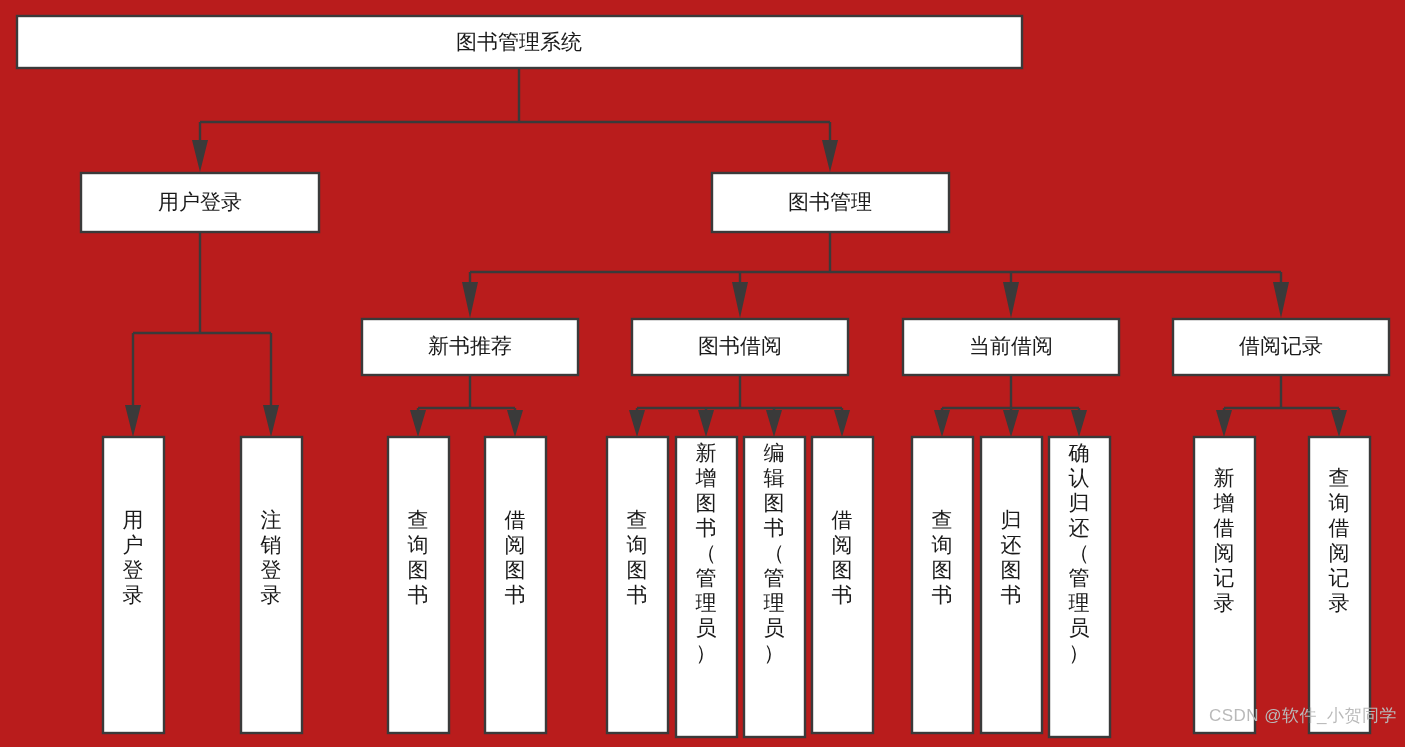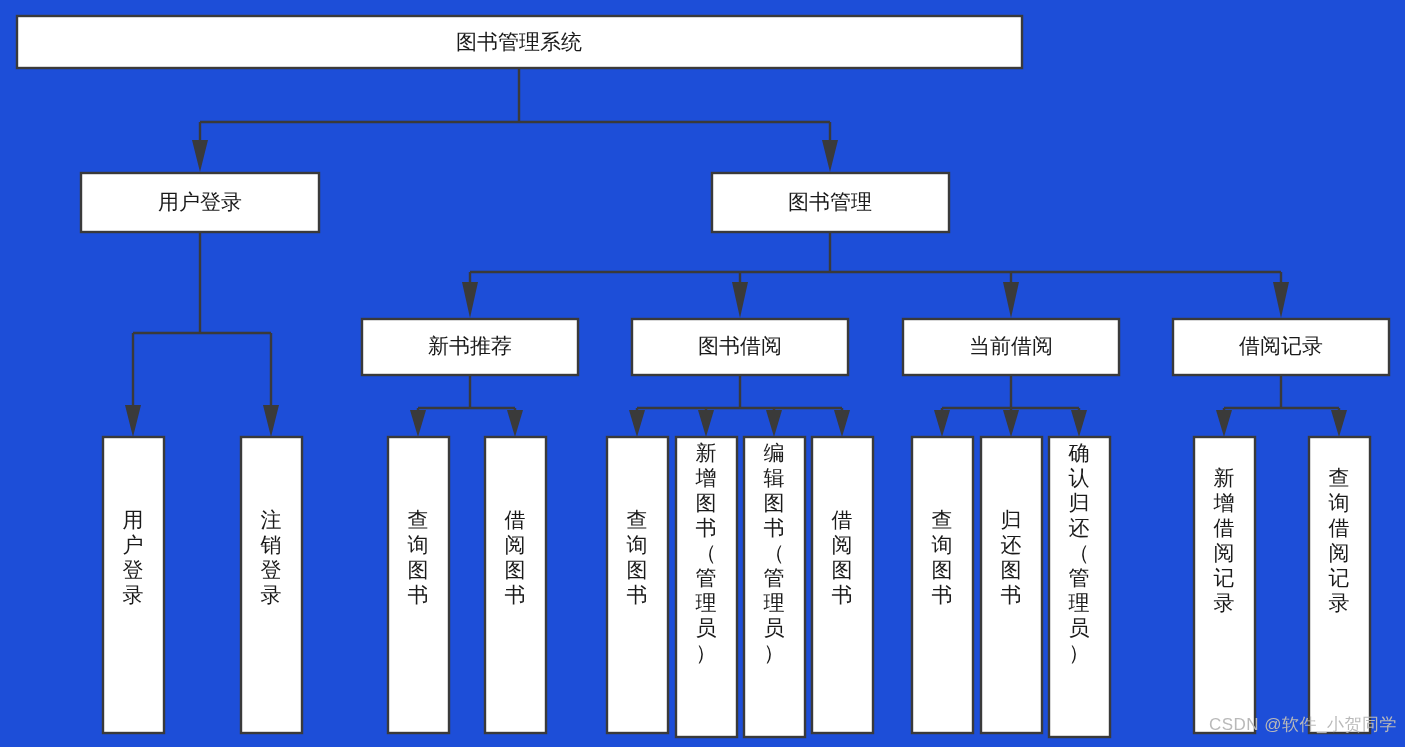--- a/index.html
+++ b/index.html
@@ -10,21 +10,21 @@
   body {
     width: 1405px;
     height: 747px;
     font-family: "Liberation Sans", "DejaVu Sans", sans-serif;
     overflow: hidden;
   }
   #diagram-root {
     position: relative;
     width: 1405px;
     height: 747px;
-    background: #1d4ed8;
+    background: #b91c1c;
   }
   svg.diagram-canvas {
     position: absolute;
     left: 0;
     top: 0;
     width: 1405px;
     height: 747px;
   }
   .node-box {
     fill: #ffffff;
@@ -49,21 +49,21 @@
   }
   .node-label-v {
     font-family: "Liberation Sans", "DejaVu Sans", sans-serif;
     font-size: 21px;
     fill: #1a1a1a;
     text-anchor: middle;
   }
   .watermark-text {
     position: absolute;
     right: 8px;
-    bottom: 11px;
+    bottom: 20px;
     font-family: "Liberation Sans", "DejaVu Sans", sans-serif;
     font-size: 17px;
     color: #b9b9b9;
     letter-spacing: 0.5px;
     white-space: nowrap;
     user-select: none;
   }
 </style>
 </head>
 <body>

